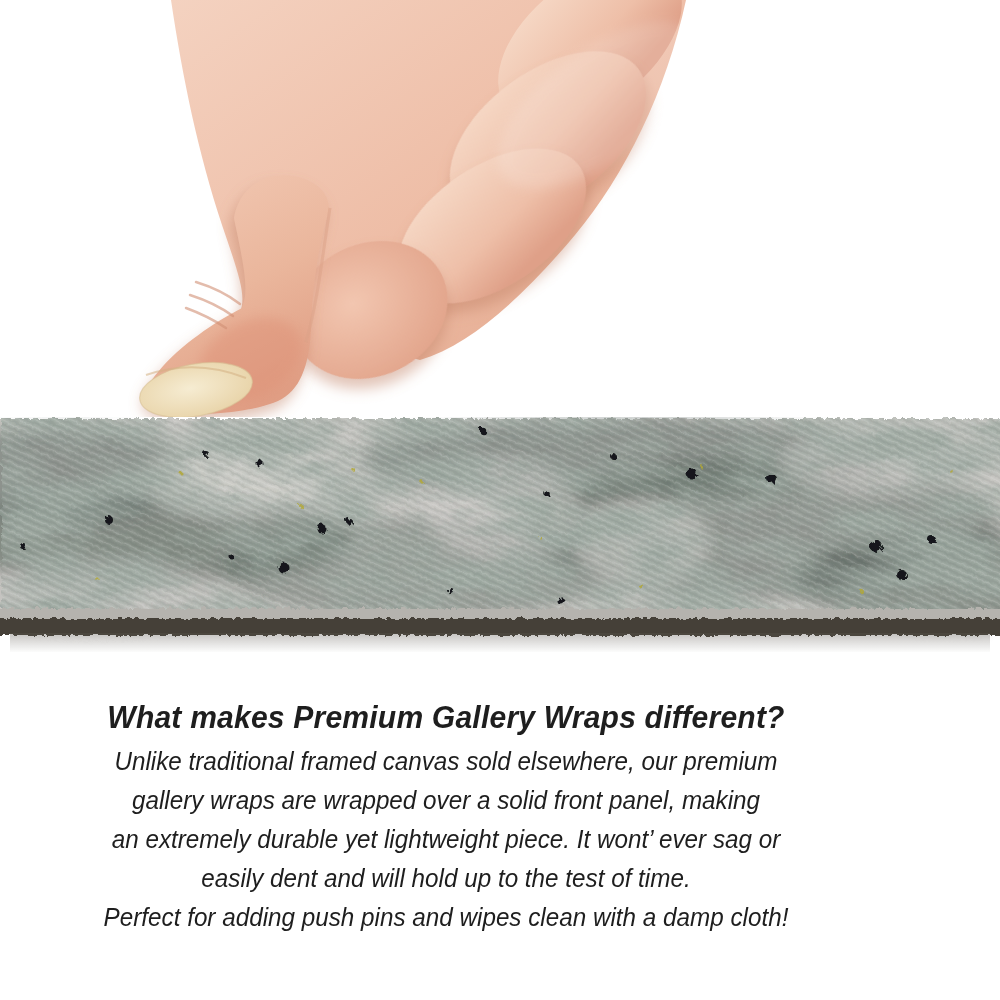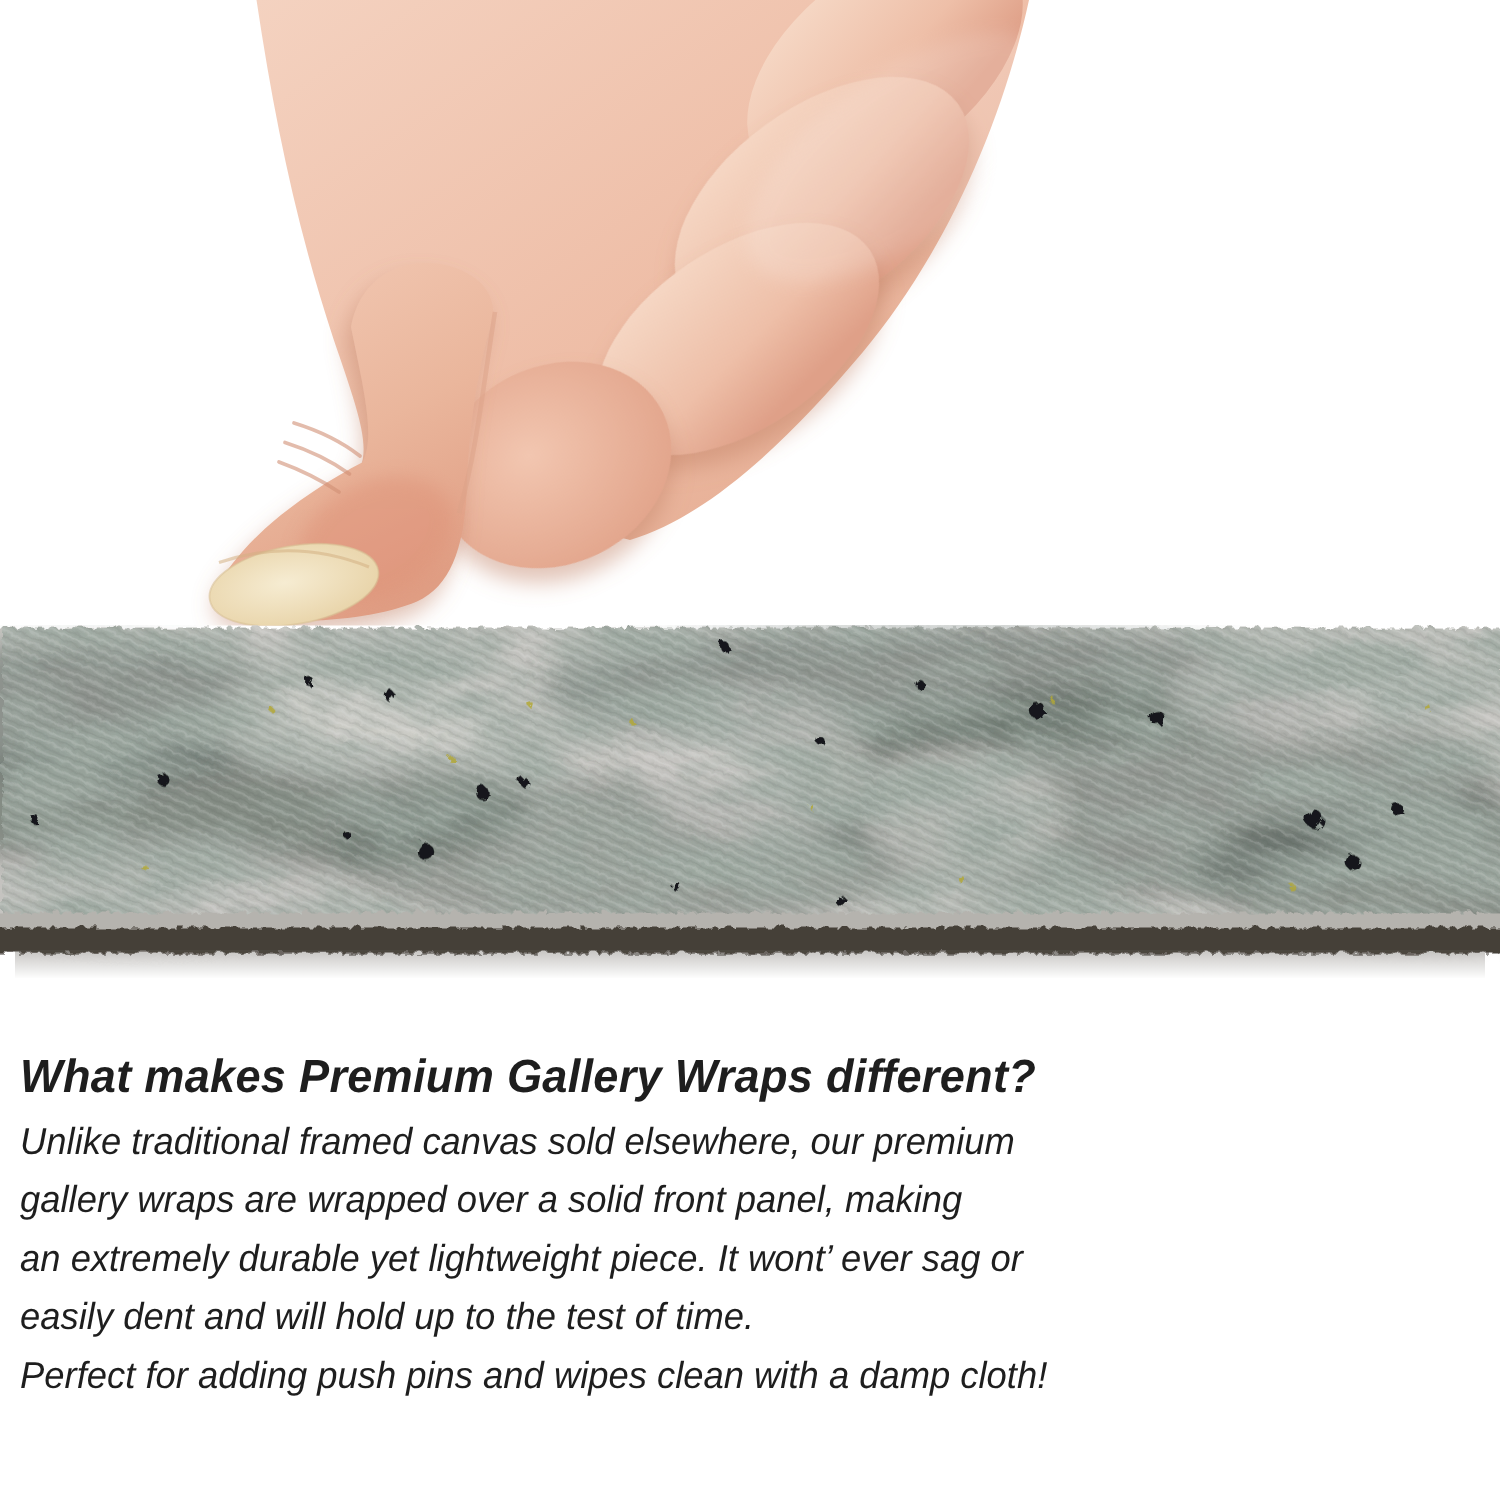--- a/index.html
+++ b/index.html
@@ -8,21 +8,21 @@
     background:#ffffff;
     font-family:"Liberation Sans", sans-serif;
     position:relative;
     overflow:hidden;
   }
   .stage{position:absolute;inset:0;width:1000px;height:1000px;}
   .hand-layer{position:absolute;left:0;top:0;width:1000px;height:417px;}
   .strip-layer{position:absolute;left:0;top:417px;width:1000px;height:235px;}
   .info-block{
     position:absolute;left:0;top:698px;width:892px;
-    color:#1e1e1e;
+    text-align:center;color:#1e1e1e;
   }
   .info-heading{
     font-size:31px;font-style:italic;font-weight:600;
     letter-spacing:0.2px;line-height:40px;margin:0 0 4px 0;
     transform:scaleX(0.97);transform-origin:center;
   }
   .info-line{
     font-size:25px;font-style:italic;font-weight:400;
     line-height:39px;white-space:nowrap;
     transform:scaleX(0.97);transform-origin:center;

